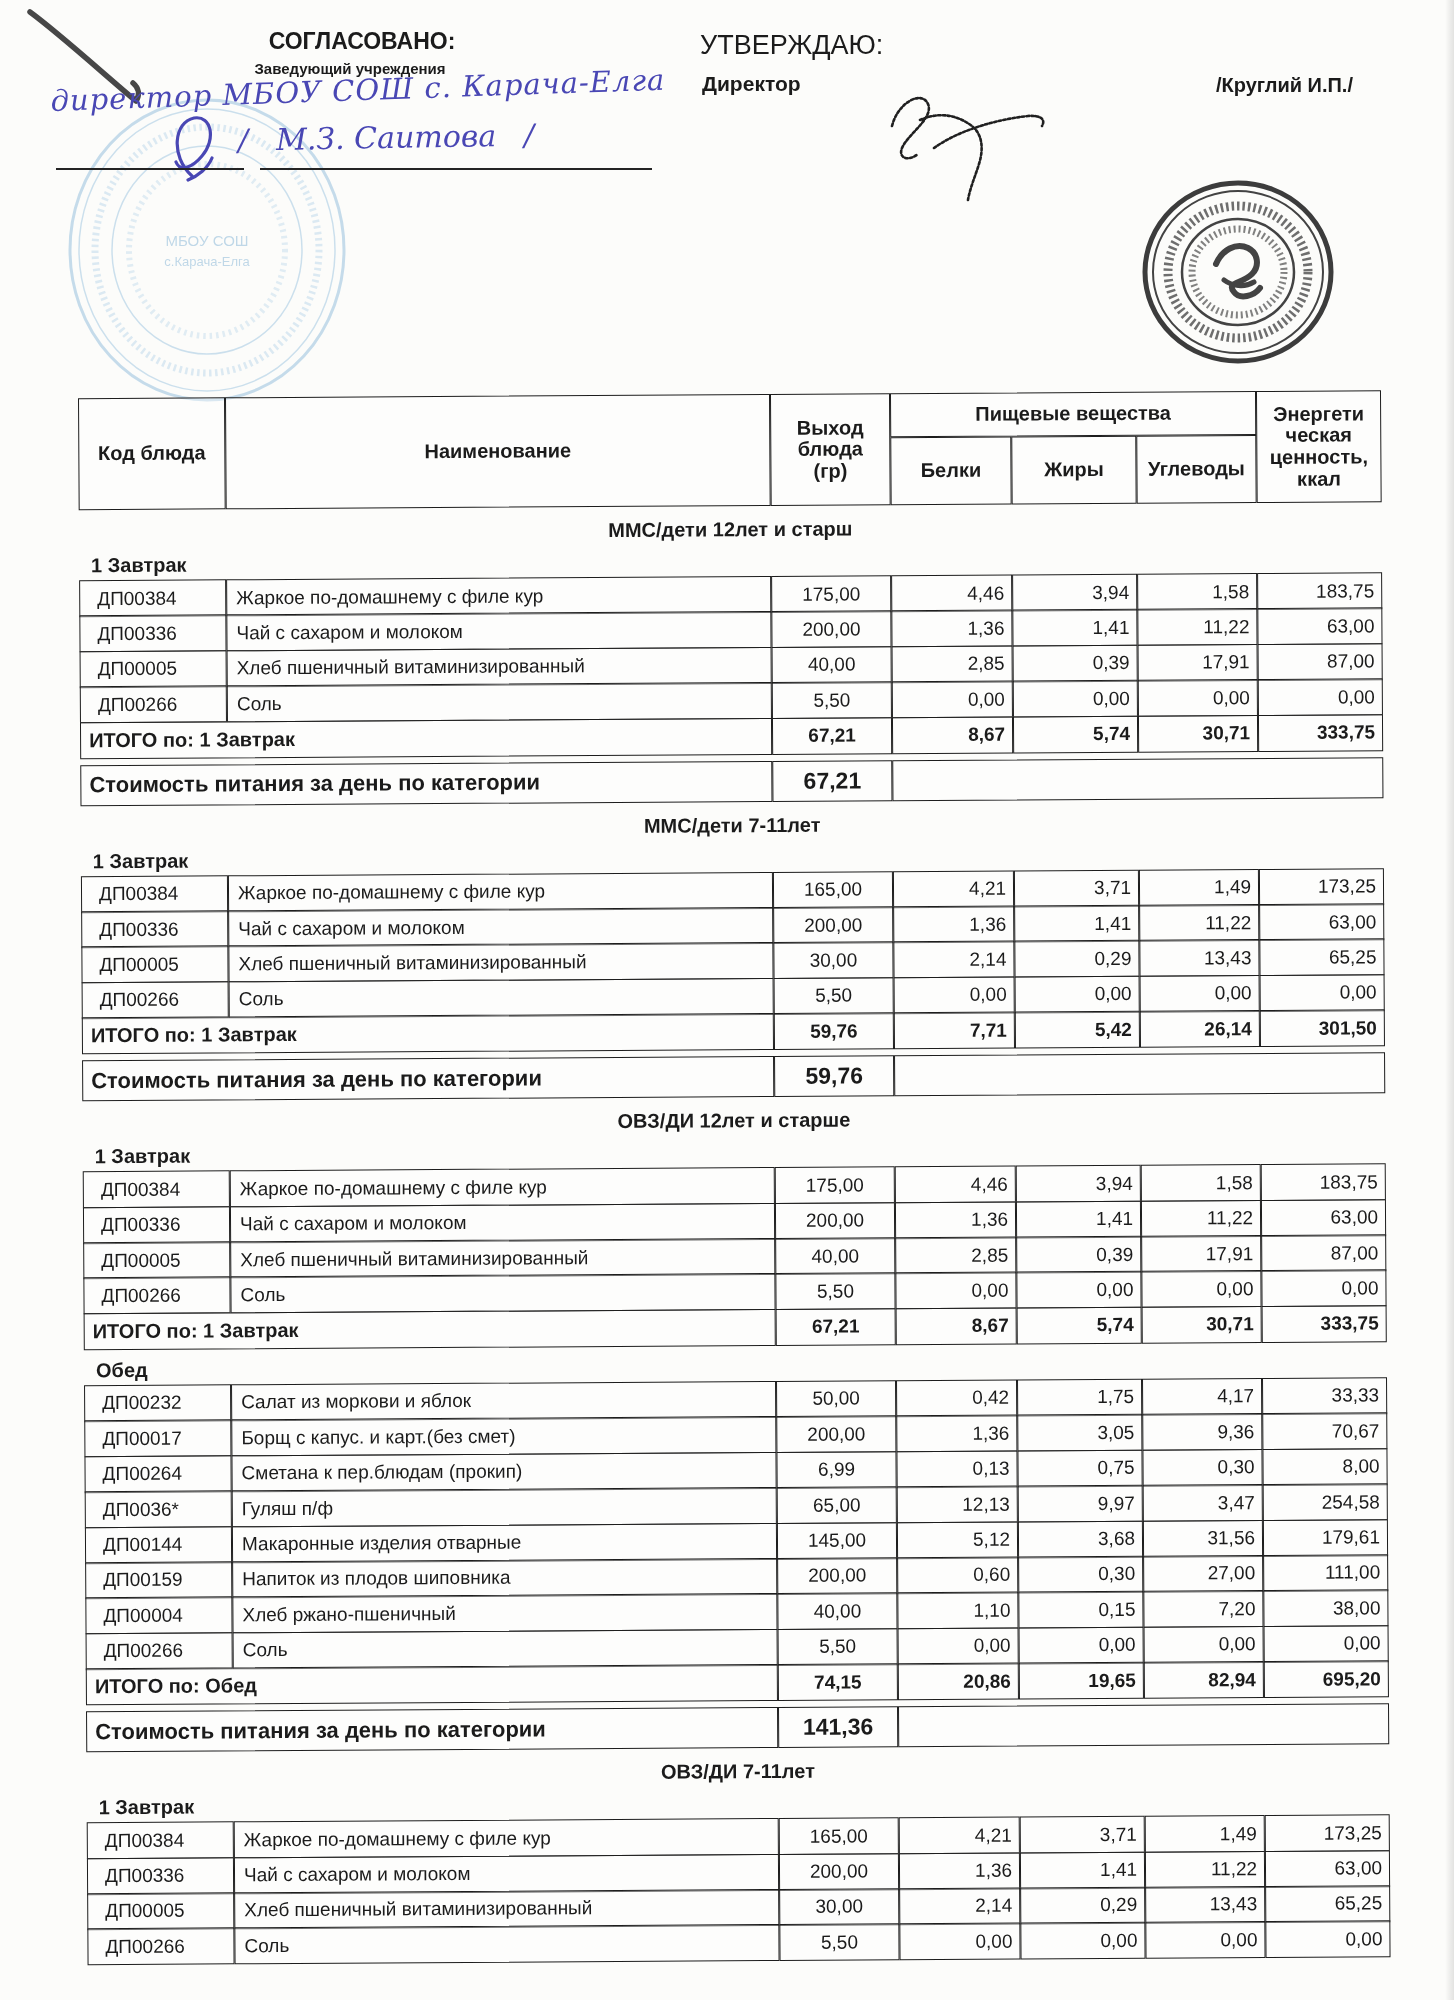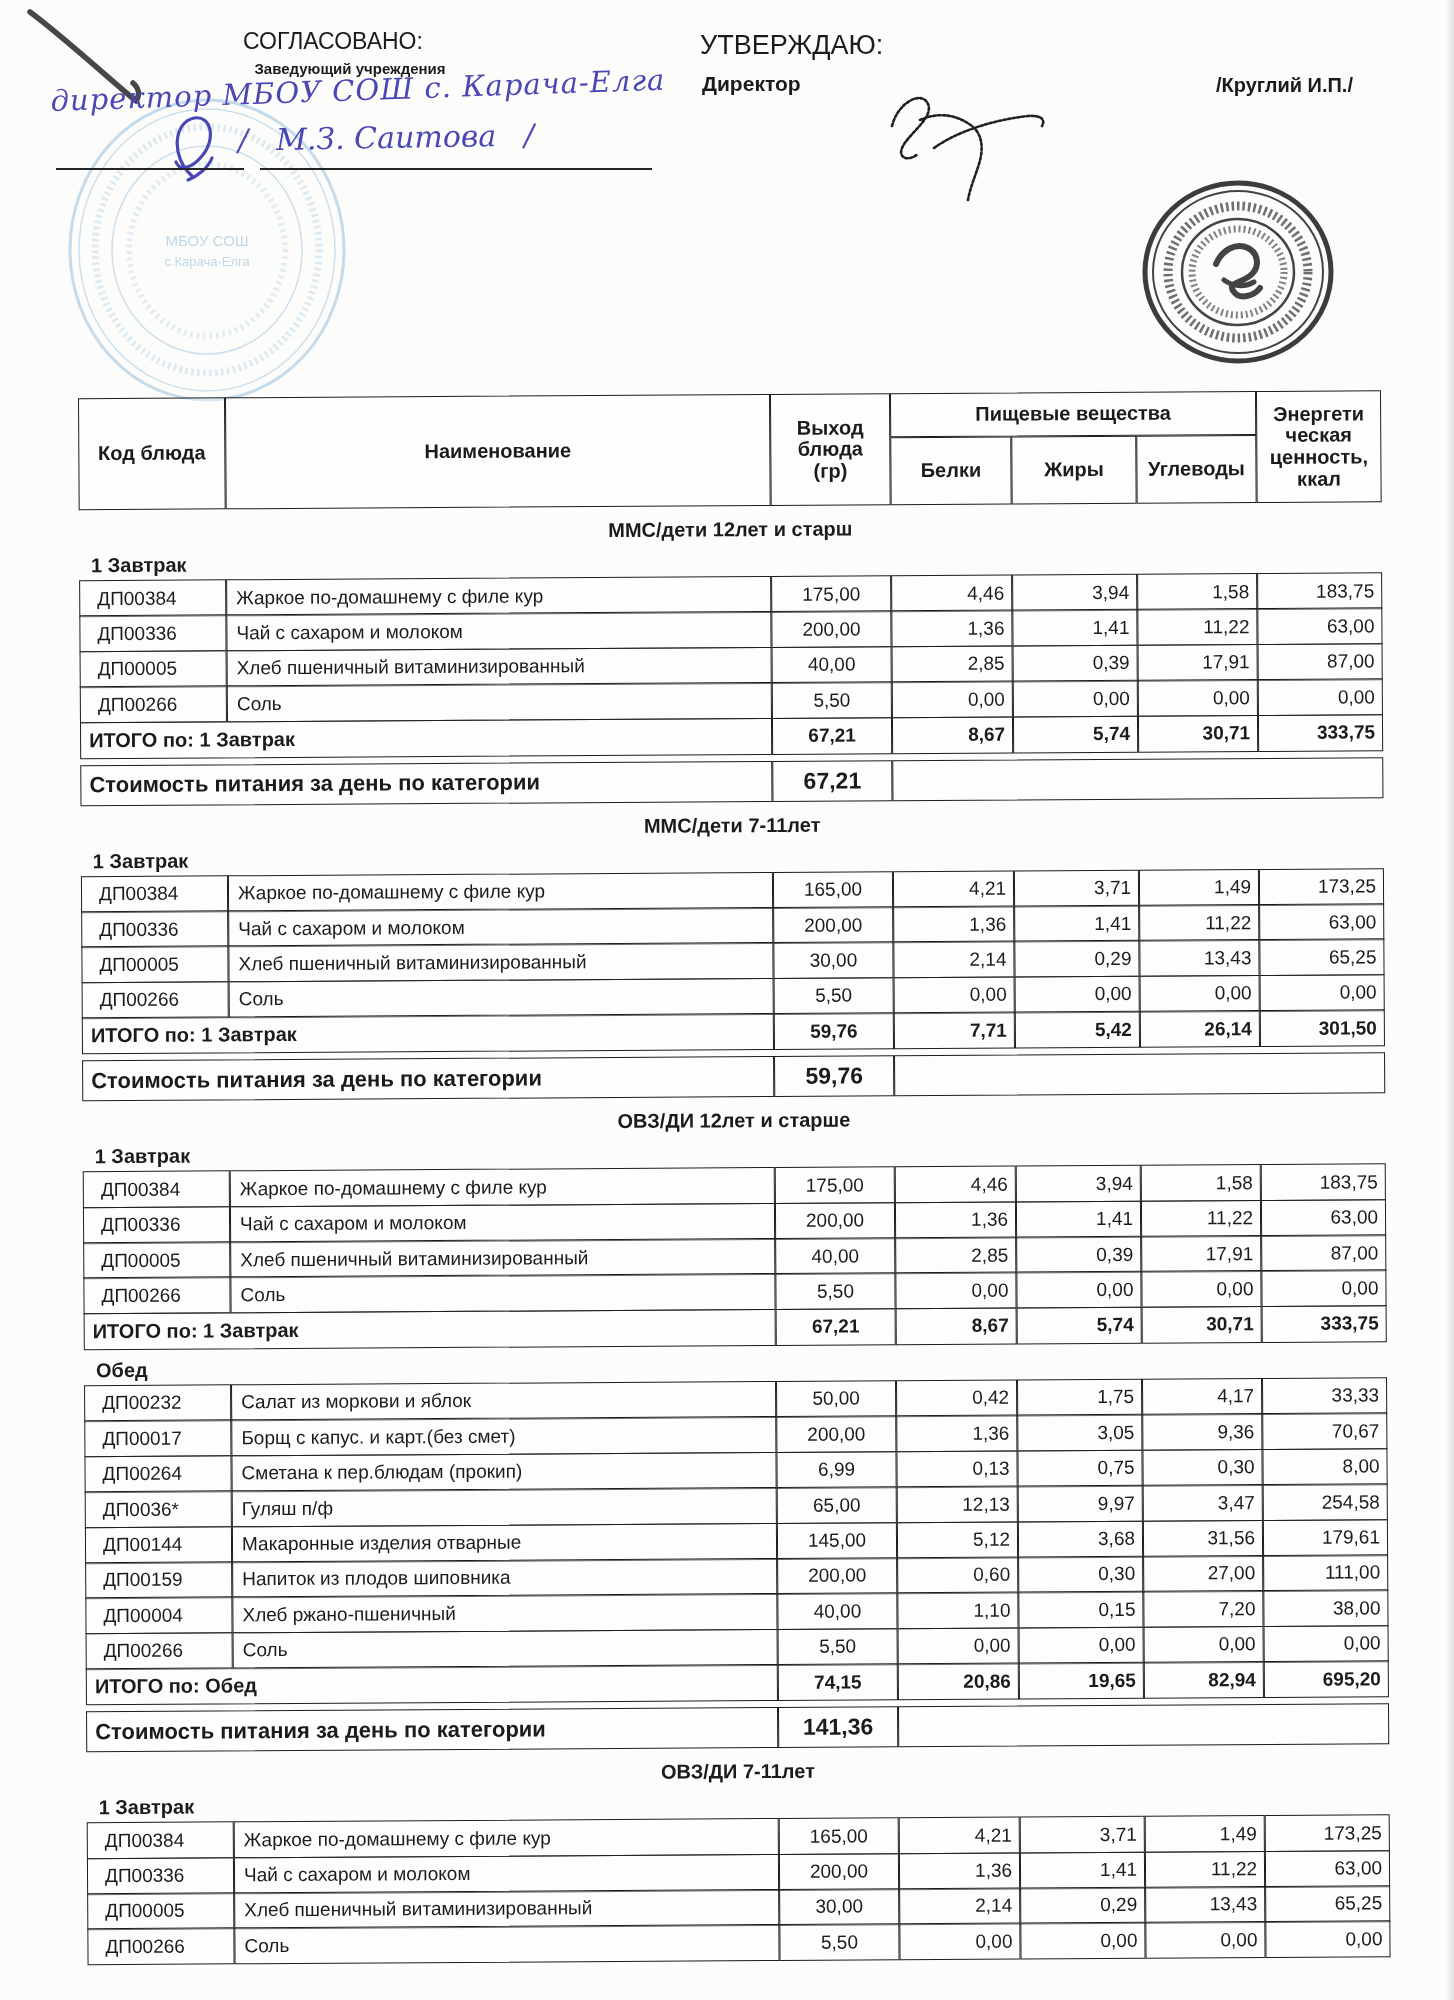--- a/index.html
+++ b/index.html
@@ -4,21 +4,21 @@
 <style>
   html,body{margin:0;padding:0;background:#9a9a9a;}
   .page{
     position:relative;width:1454px;height:2000px;background:#fcfcfa;overflow:hidden;
     font-family:"Liberation Sans",sans-serif;color:#1b1b1b;
   }
   .page::after{content:"";position:absolute;right:0;top:0;width:9px;height:100%;
     background:linear-gradient(to right,rgba(0,0,0,0),rgba(0,0,0,.10));pointer-events:none;}
   .abs{position:absolute;}
   
-  .agree-title{left:243px;top:28px;width:260px;font-weight:normal;font-size:23px;}
+  .agree-title{left:232px;top:28px;width:260px;text-align:center;font-weight:bold;font-size:23px;}
   .agree-role{left:150px;top:60px;width:400px;text-align:center;font-weight:bold;font-size:15px;}
   .approve-title{left:700px;top:30px;font-weight:normal;font-size:27px;}
   .approve-role{left:702px;top:72px;font-weight:bold;font-size:21px;}
   .approve-name{left:1216px;top:74px;font-weight:bold;font-size:20px;}
   .hw{font-family:"DejaVu Serif",serif;font-style:italic;color:#4947b4;}
   .hw1{left:50px;top:84px;width:700px;font-size:29px;letter-spacing:1px;transform:rotate(-2deg);transform-origin:left top;}
   .hw2{left:238px;top:120px;display:flex;gap:28px;font-size:30px;transform:rotate(-1deg);}
   .sig-underline{height:0;border-top:2.6px solid #242424;}
   .u1{left:56px;top:168px;width:188px;}
   .u2{left:260px;top:168px;width:392px;}

